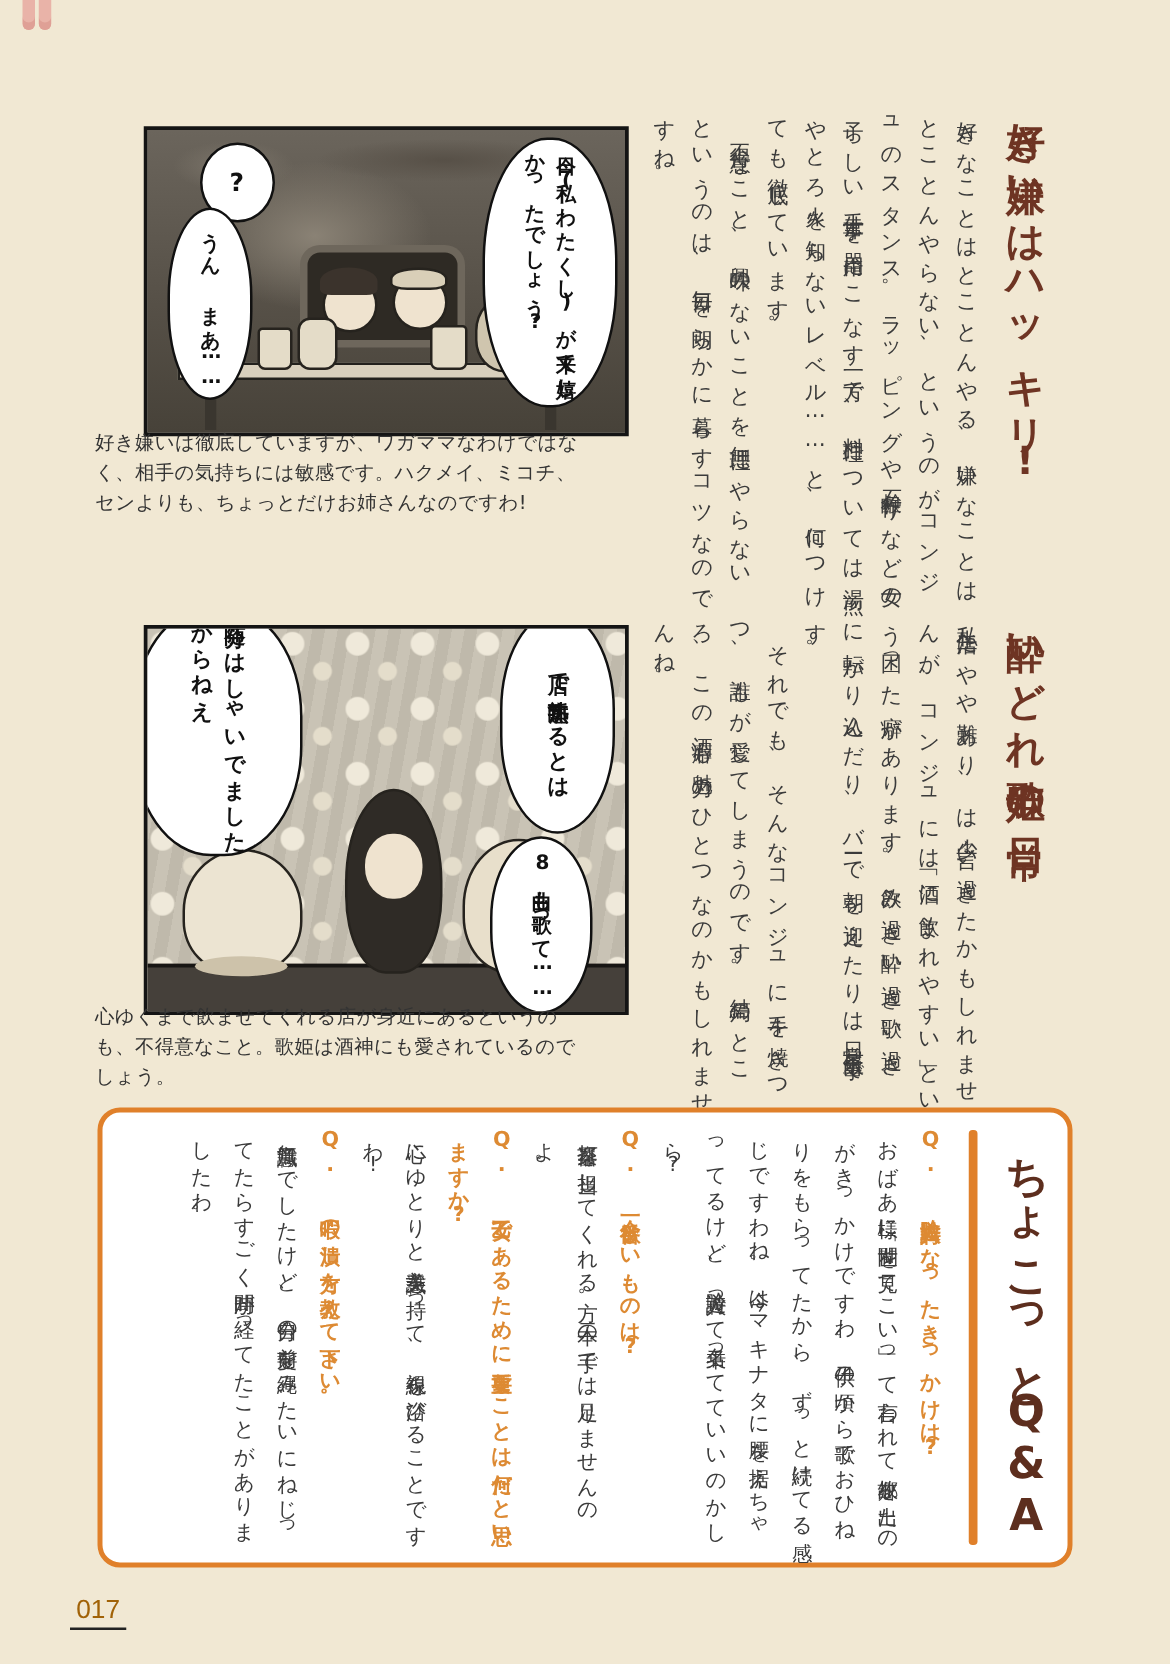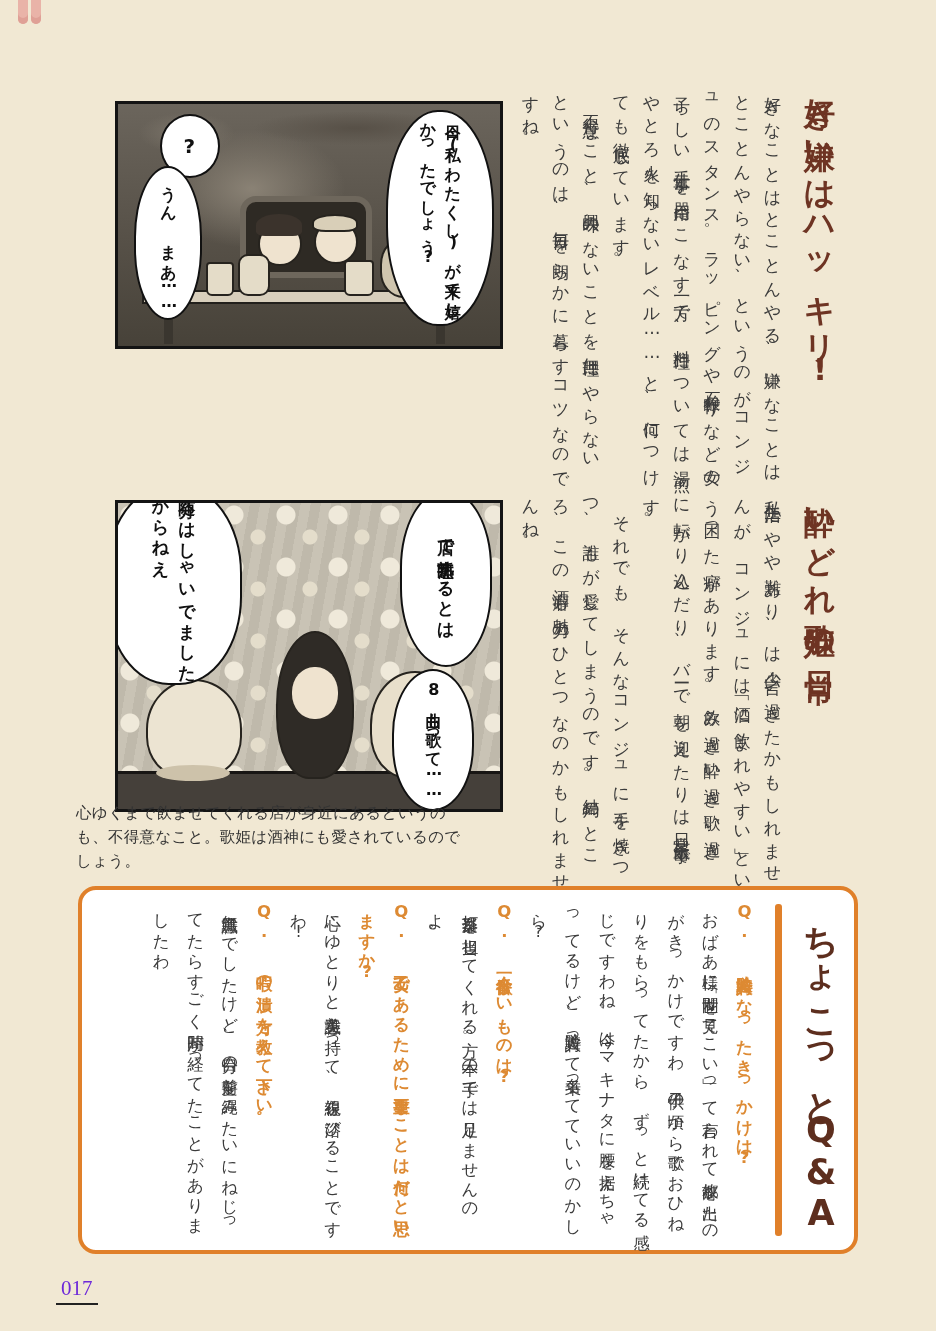--- a/index.html
+++ b/index.html
@@ -74,21 +74,21 @@
 
   
   .qa-box{position:absolute;left:78px;top:886px;width:780px;height:368px;background:#fff;border:4px solid #e0802a;border-radius:18px;box-sizing:border-box;display:flex;flex-direction:row-reverse;align-items:stretch;padding:12px 10px;}
   .qa-title{margin:0 2px 0 6px;font-size:35px;font-weight:bold;color:#5d2e1e;letter-spacing:0.04em;line-height:1.2;}
   .qa-divider{width:7px;background:#e0802a;border-radius:3px;margin:2px 12px 2px 14px;}
   .qa-content{flex:1;font-size:16.5px;line-height:2.08;color:#3b3b3b;letter-spacing:0.07em;}
   .qa-content p{margin:0;}
   .qa-content .q{color:#dd8a33;font-weight:bold;}
 
   
-  .page-number{position:absolute;left:56px;top:1276px;font-family:Liberation Serif, serif;font-size:21px;color:#6d28d9;border-bottom:2px solid #222;padding:0 5px 2px;}
+  .page-number{position:absolute;left:56px;top:1276px;font-family:Liberation Sans, sans-serif;font-size:21px;color:#a16207;border-bottom:2px solid #222;padding:0 5px 2px;}
 </style>
 </head>
 <body>
 
 <div class="page">
 
   <div class="corner-mark">
     <span></span>
     <span></span>
   </div>
@@ -113,20 +113,21 @@
     <div class="bubble vtext p1-b1">
       <span>今日 私(わたくし)が来て嬉しかったでしょう?</span>
     </div>
     <div class="bubble p1-b2">
       <span>?</span>
     </div>
     <div class="bubble vtext p1-b3">
       <span>うん まあ……</span>
     </div>
   </figure>
+  <p class="caption cap1">好き嫌いは徹底していますが、ワガママなわけではなく、相手の気持ちには敏感です。ハクメイ、ミコチ、センよりも、ちょっとだけお姉さんなのですわ!</p>
 
   <h2 class="v-heading vtext" style="top:483px;">酔いどれ歌姫の日常</h2>
   <div class="v-body vtext" style="top:487px;">
     <p>私生活にやや難あり、は少々言い過ぎたかもしれませんが、コンジュには「酒に飲まれやすい」という困った癖があります。飲み過ぎ酔い過ぎ歌い過ぎ、隣家に転がり込んだり、バーで朝を迎えたりは日常茶飯事です。</p>
     <p class="indent">それでも、そんなコンジュに手を焼きつつ、誰もが愛してしまうのです。結局のところ、この酒癖も魅力のひとつなのかもしれませんね。</p>
   </div>
 
   <figure class="panel panel-2">
     <div class="art counter"></div>
     <div class="art fig fig1"></div>

